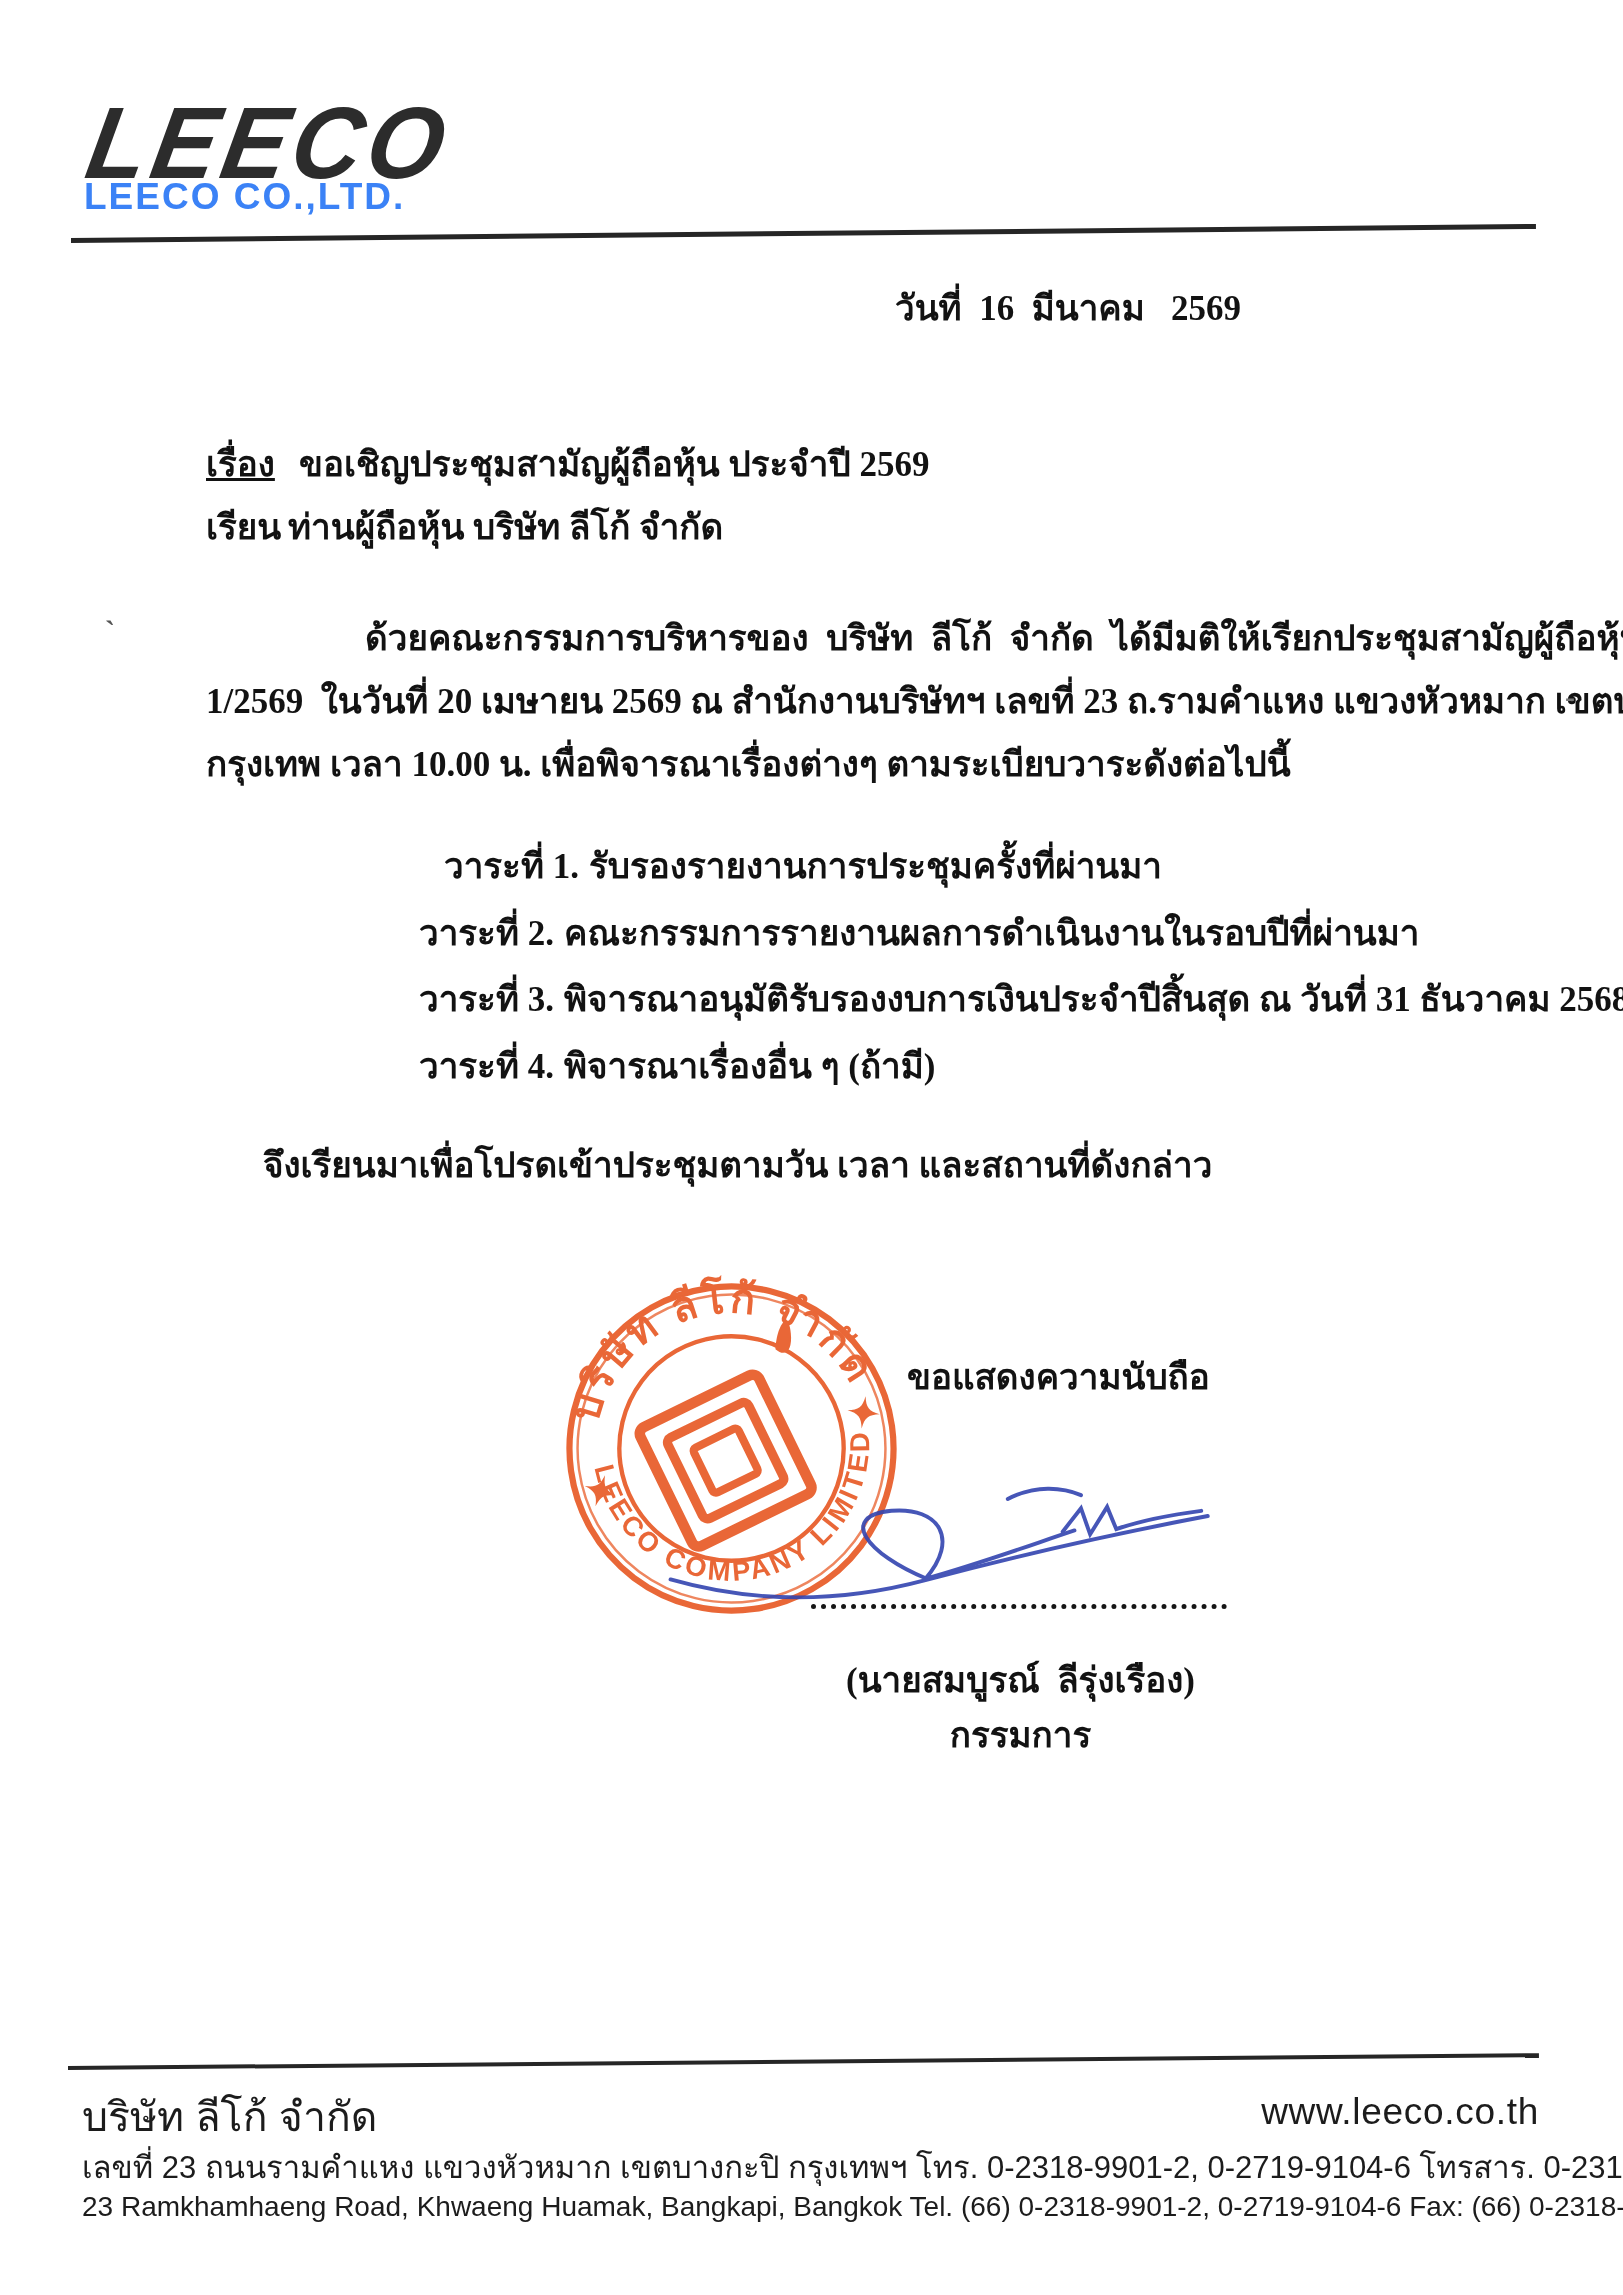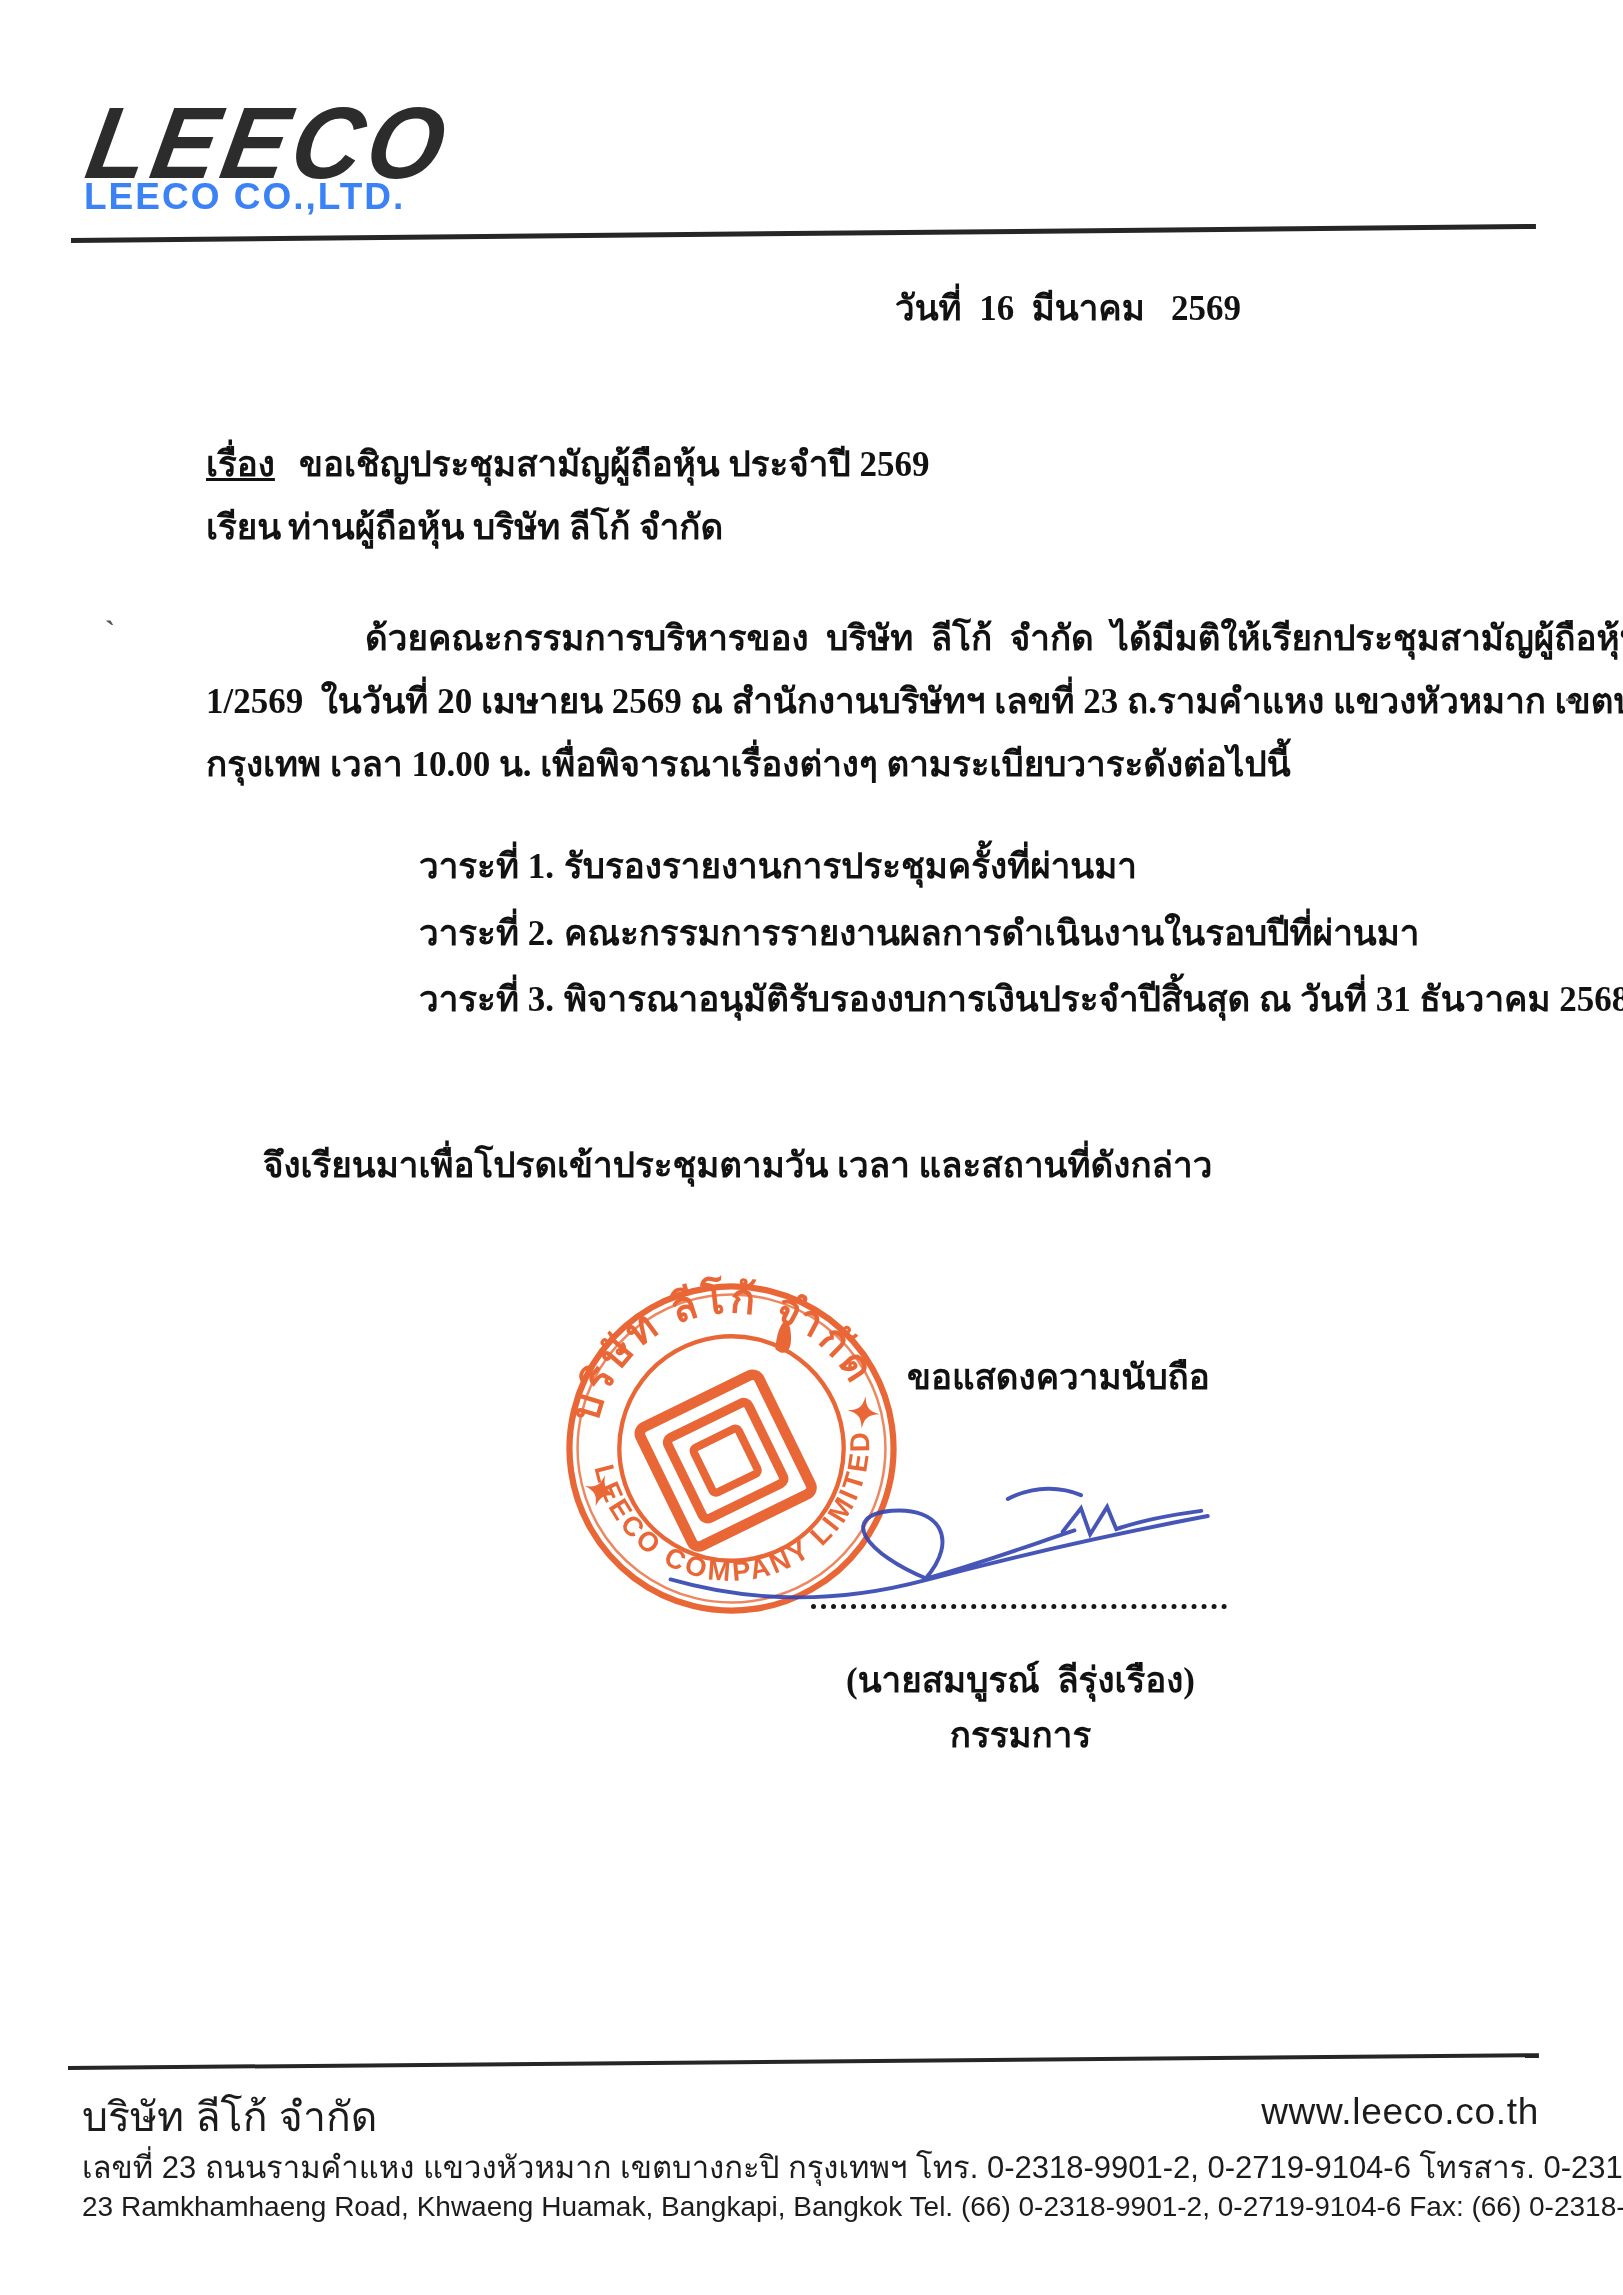--- a/index.html
+++ b/index.html
@@ -36,21 +36,21 @@
   .date{left:895px;top:286px;}
   .subject-row{left:206px;top:442px;}
   .subject-row .lbl{display:inline-block;min-width:93px;text-decoration:underline;}
   .to-row{left:206px;top:505px;}
   .to-row .lbl{display:inline-block;min-width:82px;}
   .body-l1{left:365px;top:616px;}
   .body-l2{left:206px;top:679px;}
   .body-l3{left:206px;top:742px;}
   .agenda{left:419px;}
   .agenda .lbl{display:inline-block;min-width:145px;}
-  .ag1{top:844px;} .ag2{top:911px;} .ag3{top:977px;} .ag4{top:1044px;}
+  .ag1{top:844px;margin-left:25px;} .ag2{top:911px;} .ag3{top:977px;} .ag4{top:1044px;}
   .closing{left:263px;top:1143px;}
   .salutation{left:907px;top:1355px;}
   
   .stamp{left:557px;top:1274px;width:349px;height:349px;opacity:.93;transform:rotate(-8deg);}
   .signature{left:644px;top:1452px;width:589px;height:183px;opacity:.9;}
   .sig-block{left:811px;top:1604px;width:419px;text-align:center;}
   .dotted{position:absolute;left:0;top:0;width:416px;height:0;border-top:5.2px dotted #161616;}
   .signer-name{left:811px;top:1643px;width:419px;text-align:center;white-space:pre;margin-top:15px;}
   .signer-title{left:811px;top:1713px;width:419px;text-align:center;white-space:pre;}
   
@@ -78,20 +78,21 @@
   <div class="abs th subject-row"><span class="lbl">เรื่อง</span><span>ขอเชิญประชุมสามัญผู้ถือหุ้น ประจำปี 2569</span></div>
   <div class="abs th to-row"><span class="lbl">เรียน</span><span>ท่านผู้ถือหุ้น บริษัท ลีโก้ จำกัด</span></div>
 
   <div class="abs th body-l1">ด้วยคณะกรรมการบริหารของ  บริษัท  ลีโก้  จำกัด  ได้มีมติให้เรียกประชุมสามัญผู้ถือหุ้น  ครั้งที่</div>
   <div class="abs th body-l2">1/2569  ในวันที่ 20 เมษายน 2569 ณ สำนักงานบริษัทฯ เลขที่ 23 ถ.รามคำแหง แขวงหัวหมาก เขตบางกะปิ</div>
   <div class="abs th body-l3">กรุงเทพ เวลา 10.00 น. เพื่อพิจารณาเรื่องต่างๆ ตามระเบียบวาระดังต่อไปนี้</div>
 
   <div class="abs th agenda ag1"><span class="lbl">วาระที่ 1.</span><span>รับรองรายงานการประชุมครั้งที่ผ่านมา</span></div>
   <div class="abs th agenda ag2"><span class="lbl">วาระที่ 2.</span><span>คณะกรรมการรายงานผลการดำเนินงานในรอบปีที่ผ่านมา</span></div>
   <div class="abs th agenda ag3"><span class="lbl">วาระที่ 3.</span><span>พิจารณาอนุมัติรับรองงบการเงินประจำปีสิ้นสุด ณ วันที่ 31 ธันวาคม 2568</span></div>
+  <div class="abs th agenda ag4"><span class="lbl">วาระที่ 4.</span><span>พิจารณาเรื่องอื่น ๆ (ถ้ามี)</span></div>
 
   <div class="abs th closing">จึงเรียนมาเพื่อโปรดเข้าประชุมตามวัน เวลา และสถานที่ดังกล่าว</div>
 
   <div class="abs th salutation">ขอแสดงความนับถือ</div>
 
   <svg class="abs stamp" viewBox="0 0 560 560">
     <g fill="none" stroke="#e85c28">
       <circle cx="280" cy="280" r="260" stroke-width="10"></circle>
       <circle cx="280" cy="280" r="247" stroke-width="4" opacity="0.8"></circle>
       <circle cx="280" cy="280" r="180" stroke-width="7"></circle>

